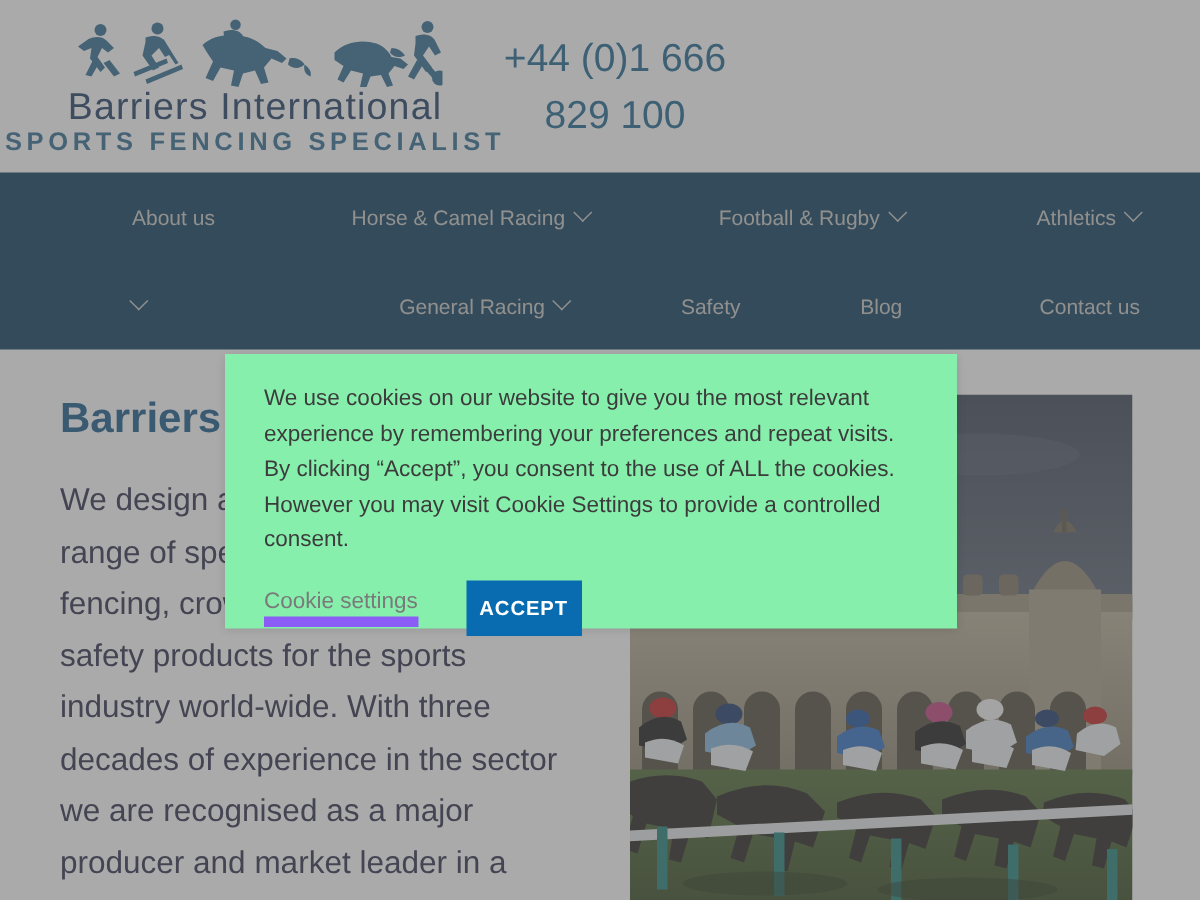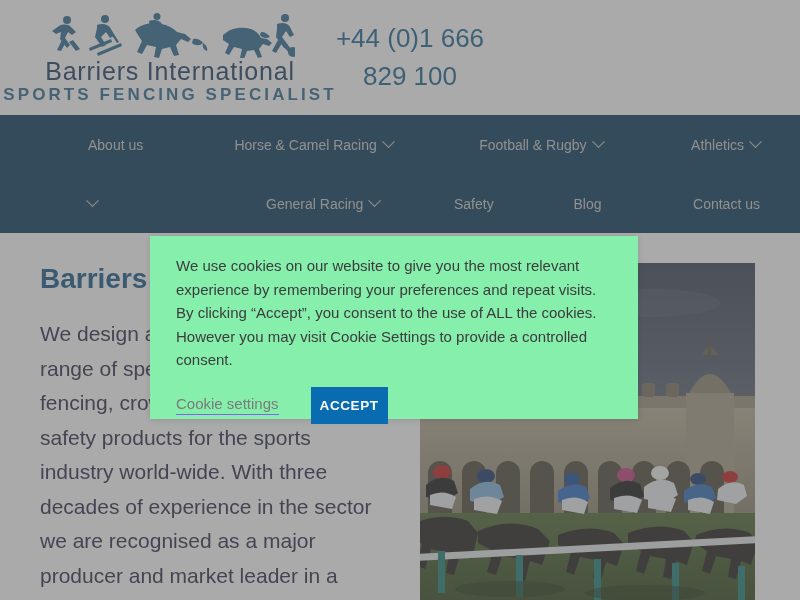--- a/index.html
+++ b/index.html
@@ -193,21 +193,21 @@
     display: flex;
     align-items: center;
     margin-top: 15px;
     gap: 32px;
   }
 
   .cookie-settings-link {
     color: #7a7a7a;
     font-size: 15px;
     text-decoration: none;
-    border-bottom: 1px solid #8b5cf6;
+    border-bottom: 7px solid #8b5cf6;
     padding-bottom: 2px;
     cursor: pointer;
   }
 
   .accept-button {
     background: #0a6cb0;
     color: #ffffff;
     font-size: 13.5px;
     font-weight: 700;
     letter-spacing: 0.6px;

